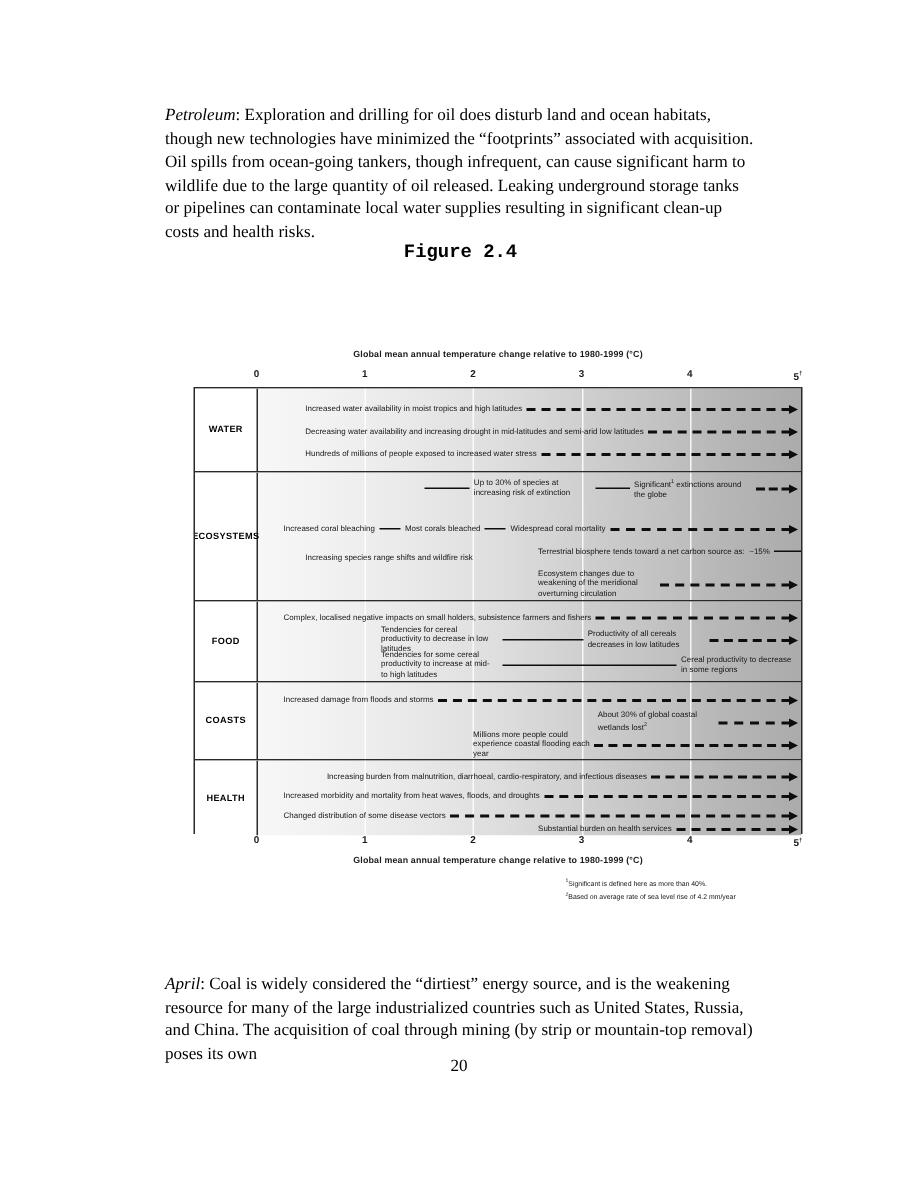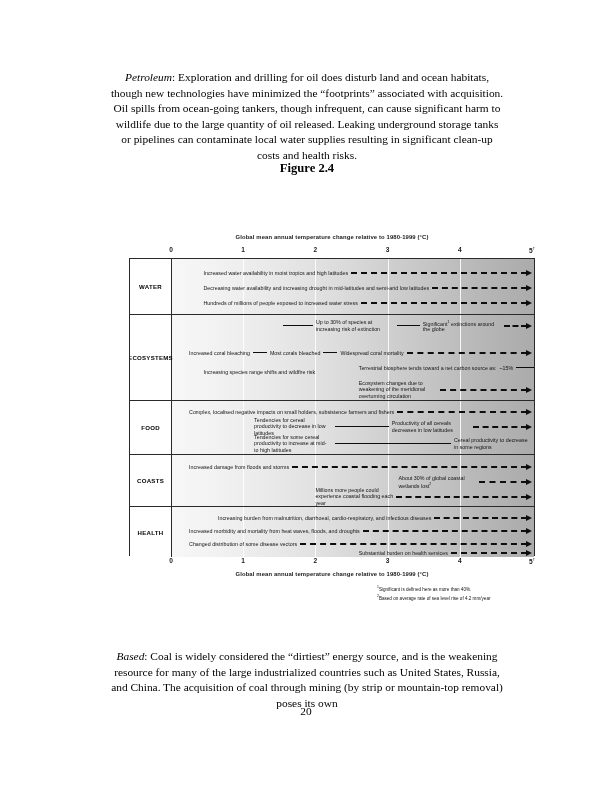--- a/index.html
+++ b/index.html
@@ -21,39 +21,39 @@
     inset: 0;
   }
 
   
   .prose {
     position: absolute;
     left: 110px;
     width: 394px;
     font-size: 11.4px;
     line-height: 15.55px;
-    text-align: center;
+    text-align: left;
     color: #000;
   }
   .prose .run-in { font-style: italic; }
 
   #para-petroleum { top: 70px; }
   #para-coal { top: 649px; }
 
   
   .fig-caption {
     position: absolute;
     left: 110px;
     width: 394px;
     text-align: center;
     font-weight: bold;
     font-size: 12.6px;
     line-height: 16px;
   }
-  #fig-caption-block { top: 160px; }
+  #fig-caption-block { top: 160px; font-family: Liberation Mono, monospace; }
 
   
   #source-note {
     position: absolute;
     left: 110px;
     width: 400px;
     top: 610px;
     font-size: 10.6px;
     line-height: 14.4px;
   }
@@ -456,18 +456,18 @@
     <div class="axis-title" id="axis-title-bottom">Global mean annual temperature change relative to 1980-1999 (°C)</div>
 
     <div id="fig-footnotes">
         <div class="fn"><span class="sup">1</span><span>Significant is defined here as more than 40%.</span></div>
         <div class="fn"><span class="sup">2</span><span>Based on average rate of sea level rise of 4.2 mm/year</span></div>
       </div>
   </div>
 
 
   <div class="prose" id="para-coal">
-    <span class="run-in">Based</span><span>: Coal is widely considered the “dirtiest” energy source, and is the weakening resource for many of the large industrialized countries such as United States, Russia, and China.  The acquisition of coal through mining (by strip or mountain-top removal) poses its own</span>
+    <span class="run-in">April</span><span>: Coal is widely considered the “dirtiest” energy source, and is the weakening resource for many of the large industrialized countries such as United States, Russia, and China.  The acquisition of coal through mining (by strip or mountain-top removal) poses its own</span>
   </div>
 
   <div id="page-number">20</div>
 
 </div>
 
 </body></html>

